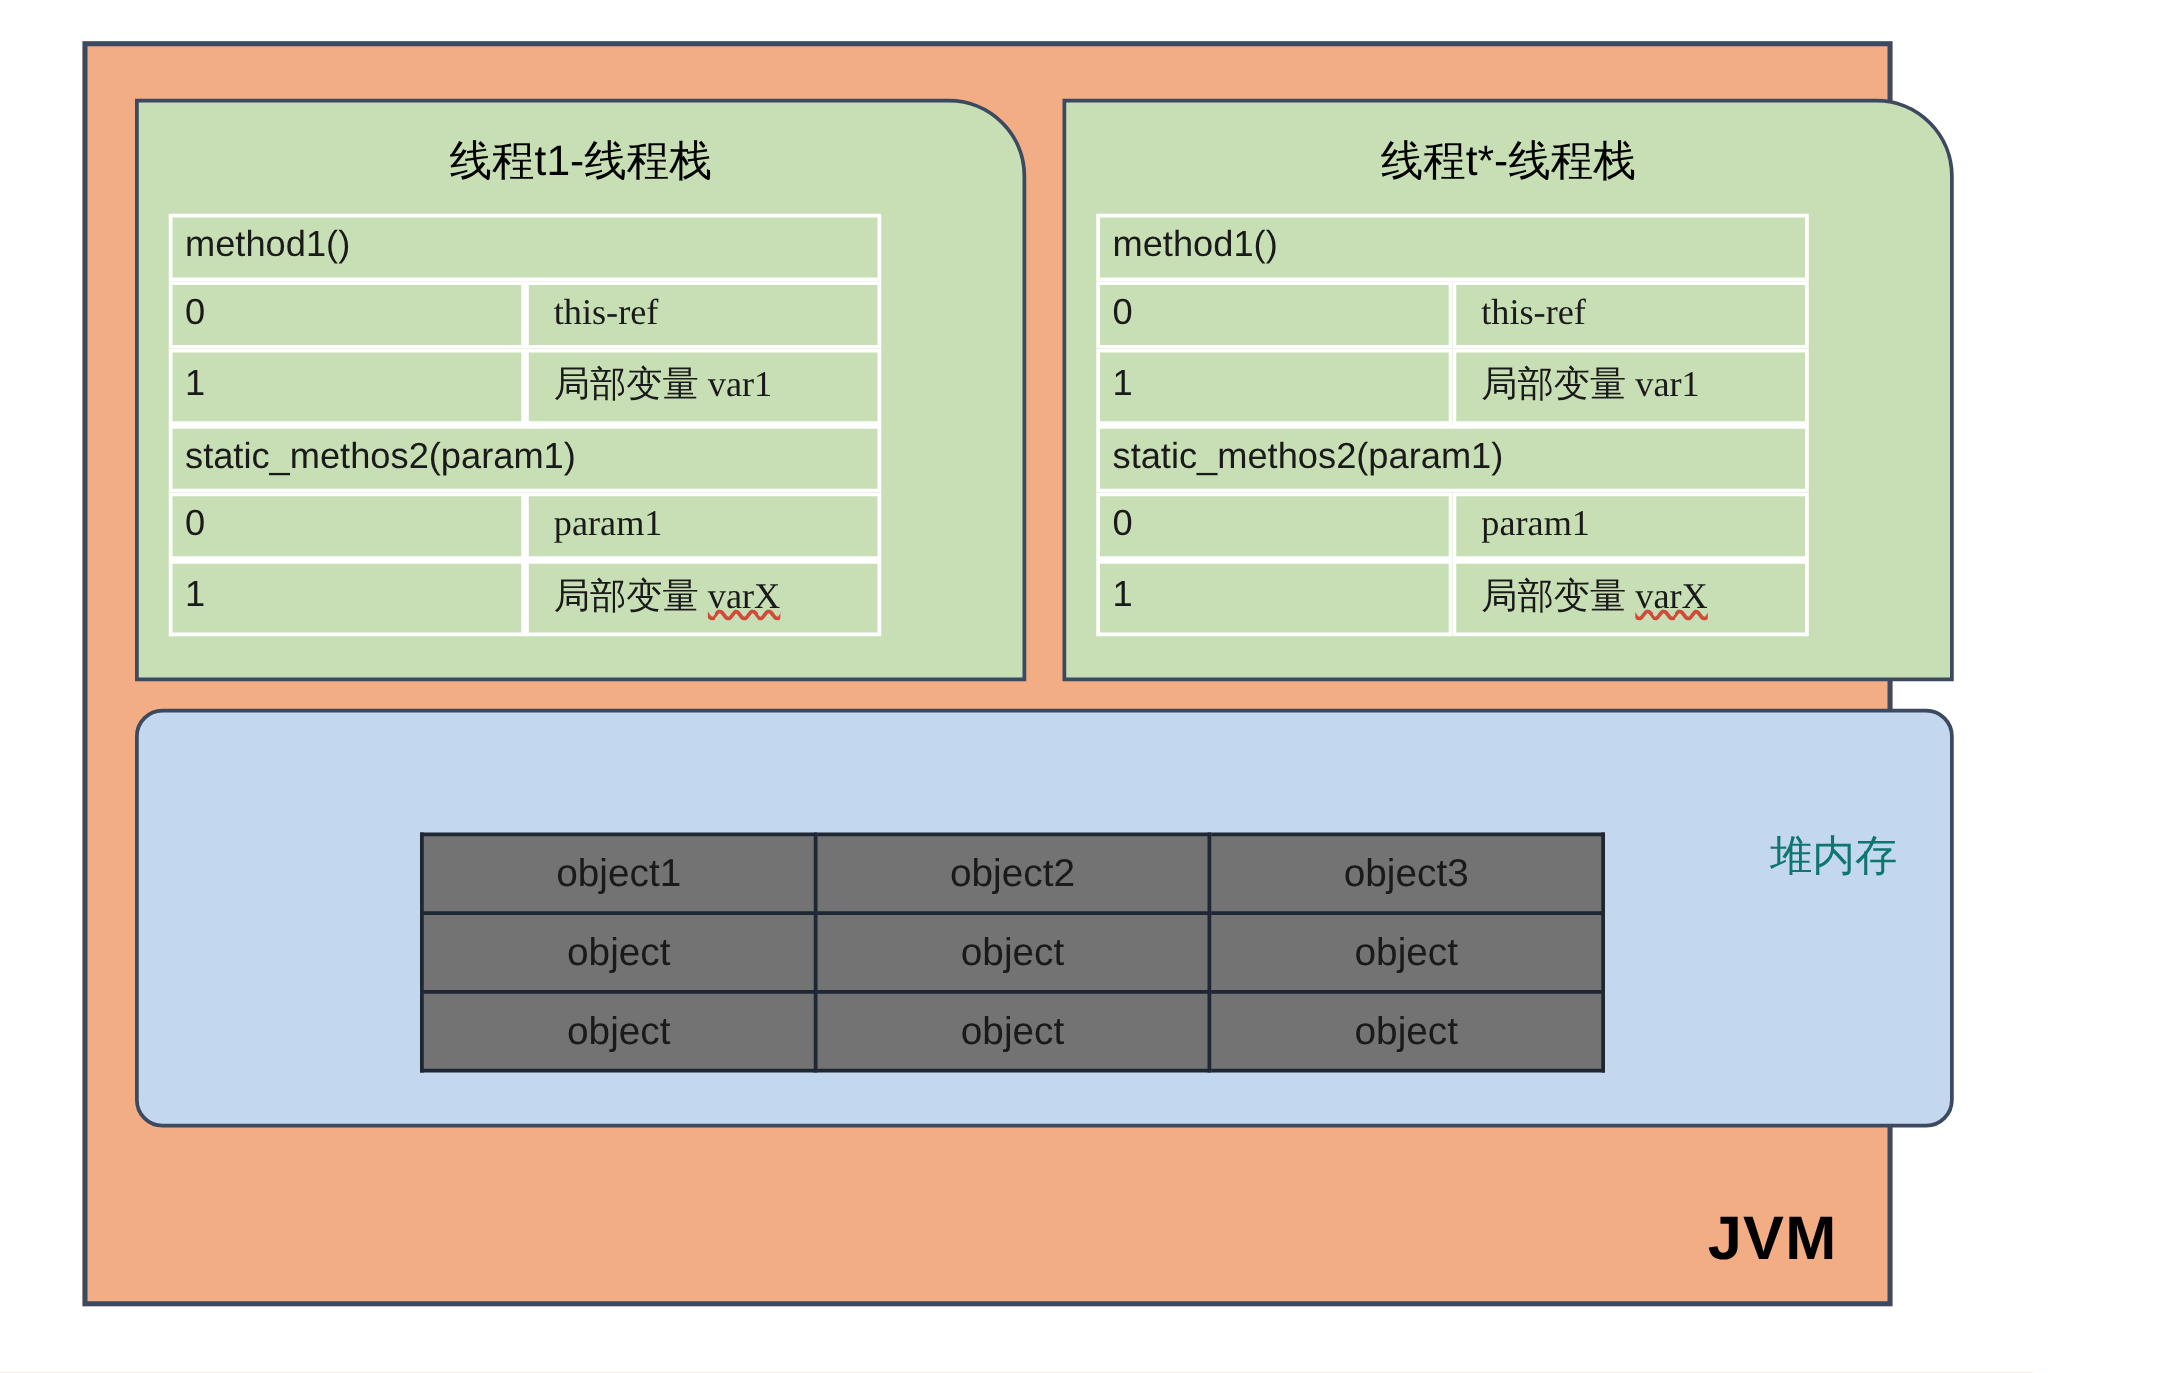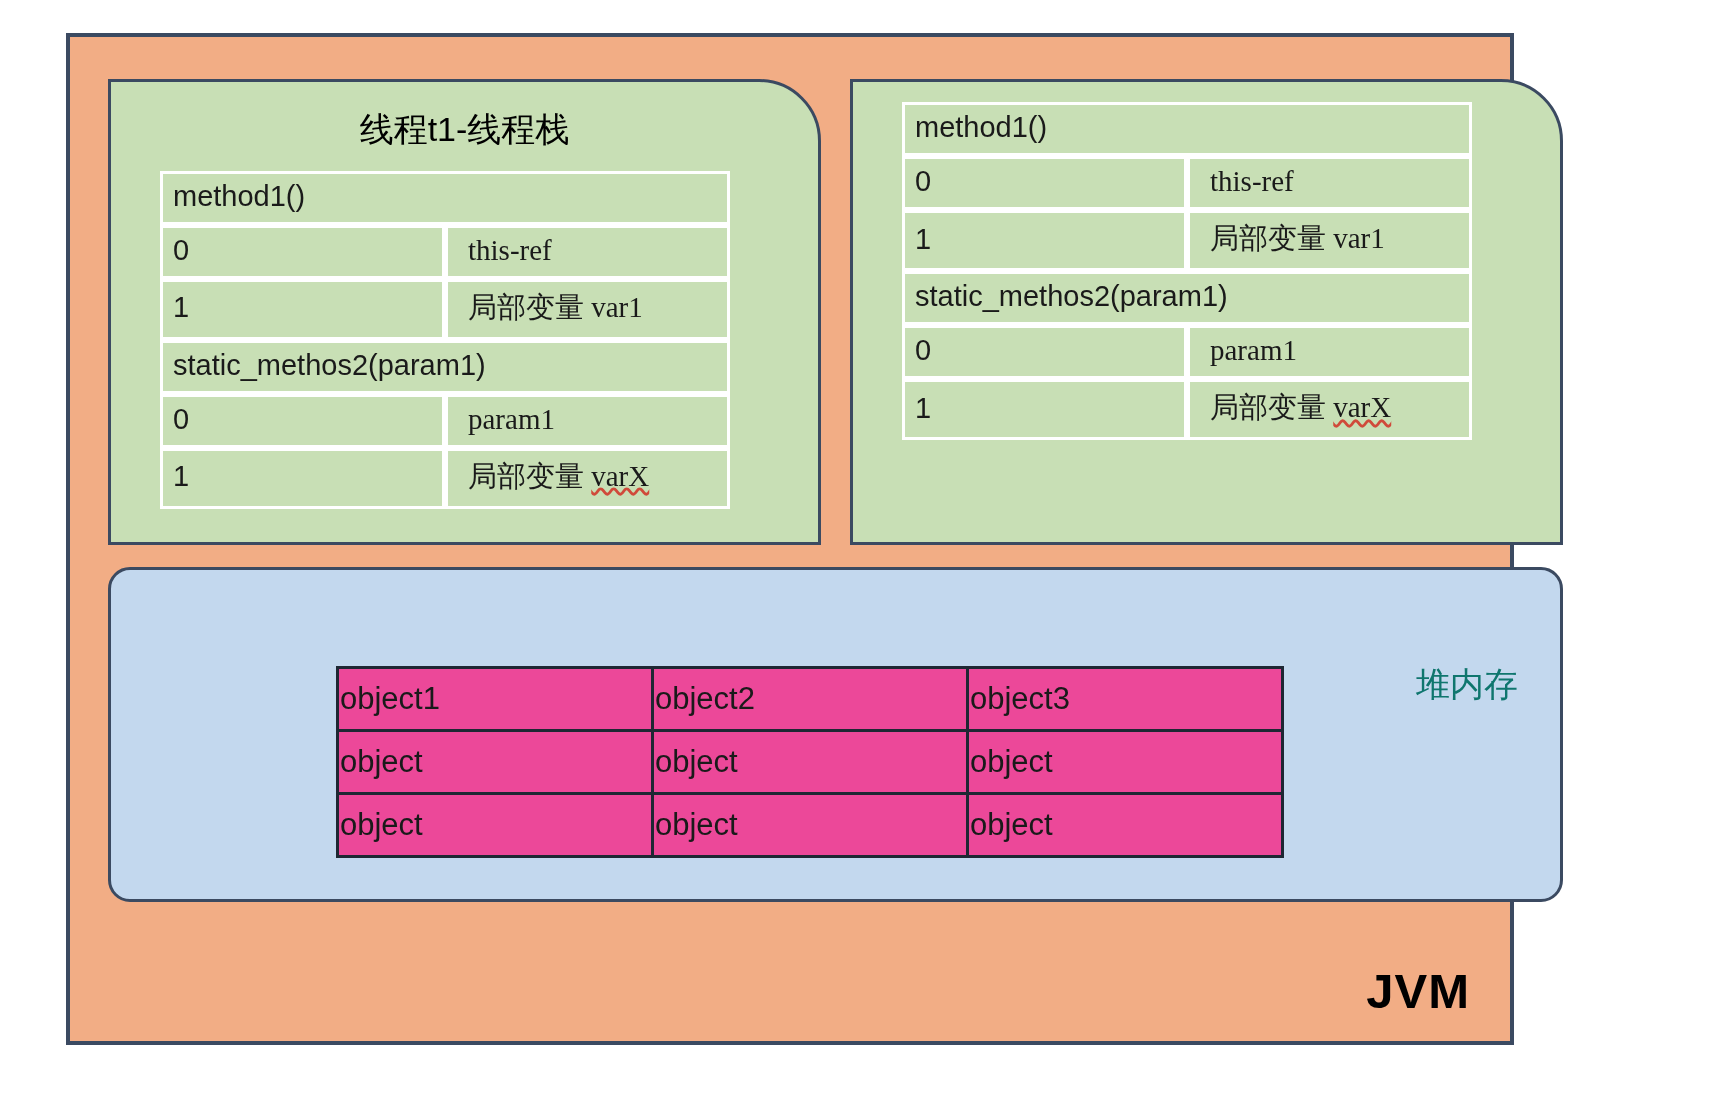--- a/index.html
+++ b/index.html
@@ -54,21 +54,21 @@
     font-size: 34px;
     color: #000000;
     padding-top: 26px;
     letter-spacing: 0px;
     line-height: 1.25;
     white-space: nowrap;
   }
 
   
   .frame-table {
-    margin: 20px 0 0 49px;
+    margin: 20px 0 0 24px;
     width: 570px;
     border-collapse: separate;
     border-spacing: 0;
     background: transparent;
     table-layout: fixed;
   }
   .frame-table td {
     font-size: 29px;
     color: #1a1a1a;
     padding: 6px 10px 9px 10px;
@@ -123,24 +123,25 @@
     position: absolute;
     left: 225px;
     top: 96px;
     border-collapse: collapse;
     table-layout: fixed;
   }
   #heap-table td {
     width: 315px;
     height: 63px;
     border: 3px solid #1E2733;
+    text-align: center;
     vertical-align: middle;
     font-size: 31px;
     color: #1a1a1a;
-    background: #ec4899;
+    background: #737373;
     box-sizing: border-box;
   }
 
   
   #jvm-label {
     position: absolute;
     right: 40px;
     bottom: 22px;
     font-size: 49px;
     font-weight: bold;
@@ -177,20 +178,21 @@
         </tr>
         <tr>
           <td class="slot-index">1</td>
           <td class="slot-value"><span>局部变量 </span><span class="misspelled">varX</span></td>
         </tr>
       </tbody>
     </table>
   </div>
 
   <div class="stack-panel" id="stack-panel-tn">
+    <div class="stack-title">线程t*-线程栈</div>
     <table class="frame-table">
       <tbody>
         <tr>
           <td class="frame-header" colspan="2">method1()</td>
         </tr>
         <tr>
           <td class="slot-index">0</td>
           <td class="slot-value">this-ref</td>
         </tr>
         <tr>

